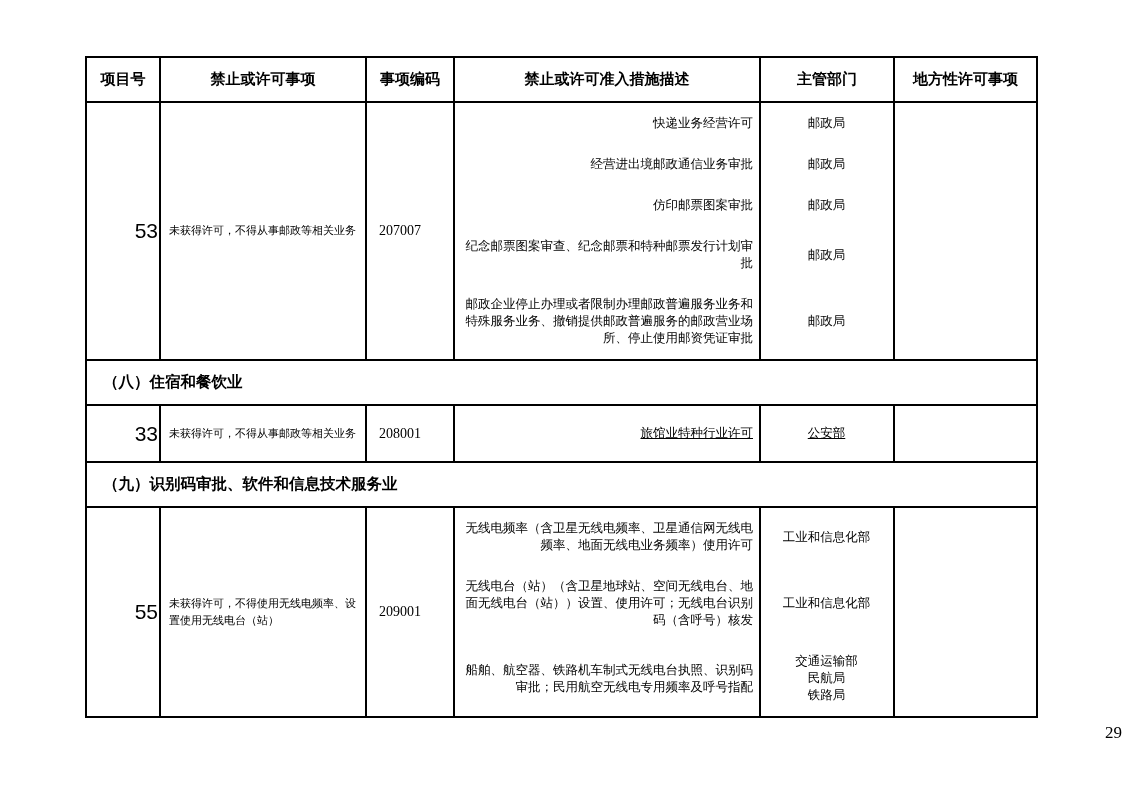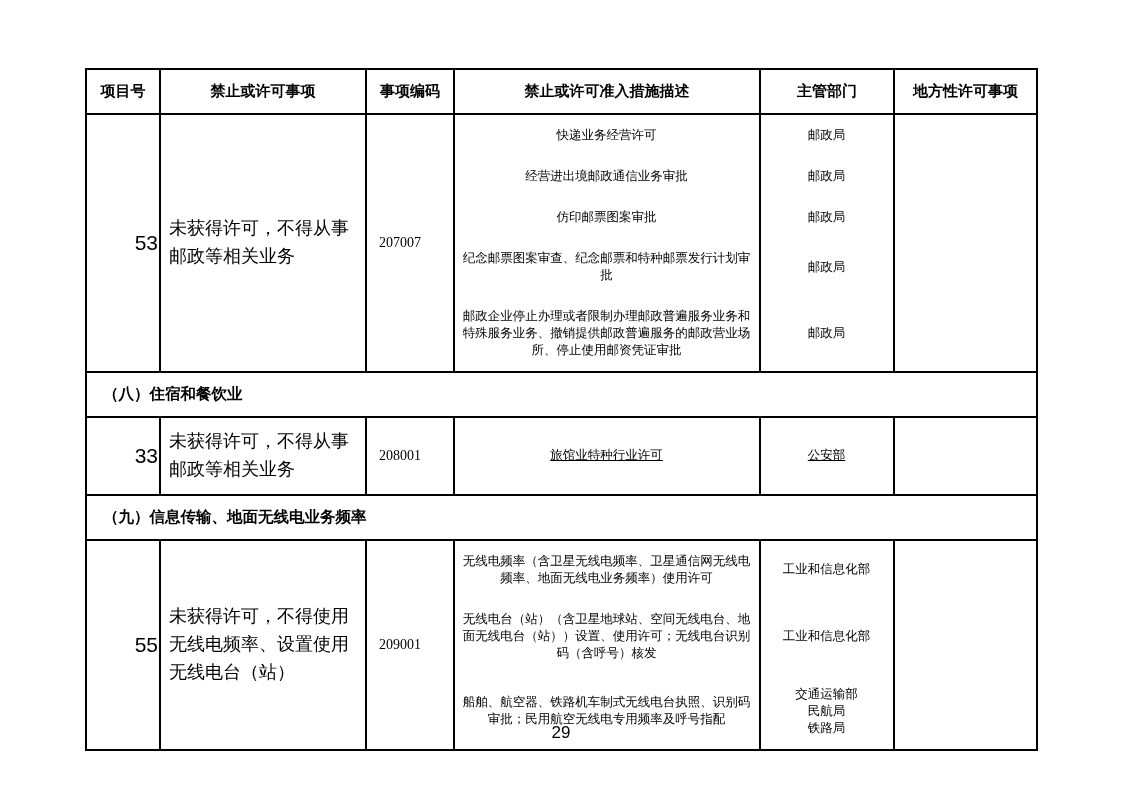--- a/index.html
+++ b/index.html
@@ -14,21 +14,21 @@
   }
   .page {
     position: relative;
     width: 1122px;
     height: 793px;
     background: #ffffff;
   }
   table.permit-table {
     position: absolute;
     left: 85px;
-    top: 68px;
+    top: 56px;
     width: 951px;
     border-collapse: collapse;
     table-layout: fixed;
     border: 2px solid #000;
   }
   th, td {
     border: 2px solid #000;
     vertical-align: middle;
     word-break: break-all;
   }
@@ -39,58 +39,58 @@
     text-align: center;
     height: 43px;
     padding: 0 2px;
   }
   td.num-cell {
     text-align: right;
     font-size: 21px;
     font-family: Liberation Sans, sans-serif;
   }
   td.matter-cell {
-    font-size: 18px;
+    font-size: 11px;
     line-height: 1.55;
     padding: 10px 8px;
     text-align: left;
   }
   td.code-cell {
     font-size: 14px;
     padding: 0 2px 0 12px;
     text-align: left;
     font-family: "Liberation Serif", serif;
   }
   td.measure-cell {
     border-top: none;
     border-bottom: none;
     font-size: 12.5px;
     line-height: 17px;
     vertical-align: middle;
   }
-  td.desc-cell  { padding: 12px 6px 12px 5px; text-align: center; margin-top: 16px; }
+  td.desc-cell  { padding: 12px 6px 12px 5px; text-align: right; margin-top: 16px; }
   td.dept-cell  { padding: 12px 6px 12px 5px; text-align: center; white-space: pre-line; }
   td.local-cell { font-size: 12.5px; padding: 0 4px; }
   tr.section-row td.section-cell {
     font-family: "Liberation Sans", sans-serif;
     font-weight: bold;
     font-size: 15.5px;
     text-align: left;
     padding: 11px 16px;
     border: 2px solid #000;
   }
   tr.single-row td.measure-cell { padding: 19px 6px 19px 5px; text-decoration: underline; }
   .page-number {
     position: absolute;
     left: 0;
     right: 0;
     top: 723px;
-    text-align: center;
+    text-align: right;
     font-size: 17px;
-    font-family: Liberation Sans, sans-serif;
+    font-family: Liberation Serif, serif;
   }
 </style>
 </head>
 <body>
 
 <div class="page">
 
   <table class="permit-table">
     <colgroup>
       <col style="width:74px">
@@ -140,21 +140,21 @@
         </tr>
         <tr class="single-row">
           <td class="num-cell" rowspan="1">33</td>
           <td class="matter-cell" rowspan="1">未获得许可，不得从事邮政等相关业务</td>
           <td class="code-cell" rowspan="1">208001</td>
           <td class="measure-cell desc-cell">旅馆业特种行业许可</td>
           <td class="measure-cell dept-cell">公安部</td>
           <td class="local-cell" rowspan="1"></td>
         </tr>
         <tr class="section-row">
-          <td class="section-cell" colspan="6">（九）信息传输、地面无线电业务频率</td>
+          <td class="section-cell" colspan="6">（九）识别码审批、软件和信息技术服务业</td>
         </tr>
         <tr>
           <td class="num-cell" rowspan="3">55</td>
           <td class="matter-cell" rowspan="3">未获得许可，不得使用无线电频率、设置使用无线电台（站）</td>
           <td class="code-cell" rowspan="3">209001</td>
           <td class="measure-cell desc-cell">无线电频率（含卫星无线电频率、卫星通信网无线电频率、地面无线电业务频率）使用许可</td>
           <td class="measure-cell dept-cell">工业和信息化部</td>
           <td class="local-cell" rowspan="3"></td>
         </tr>
         <tr>

